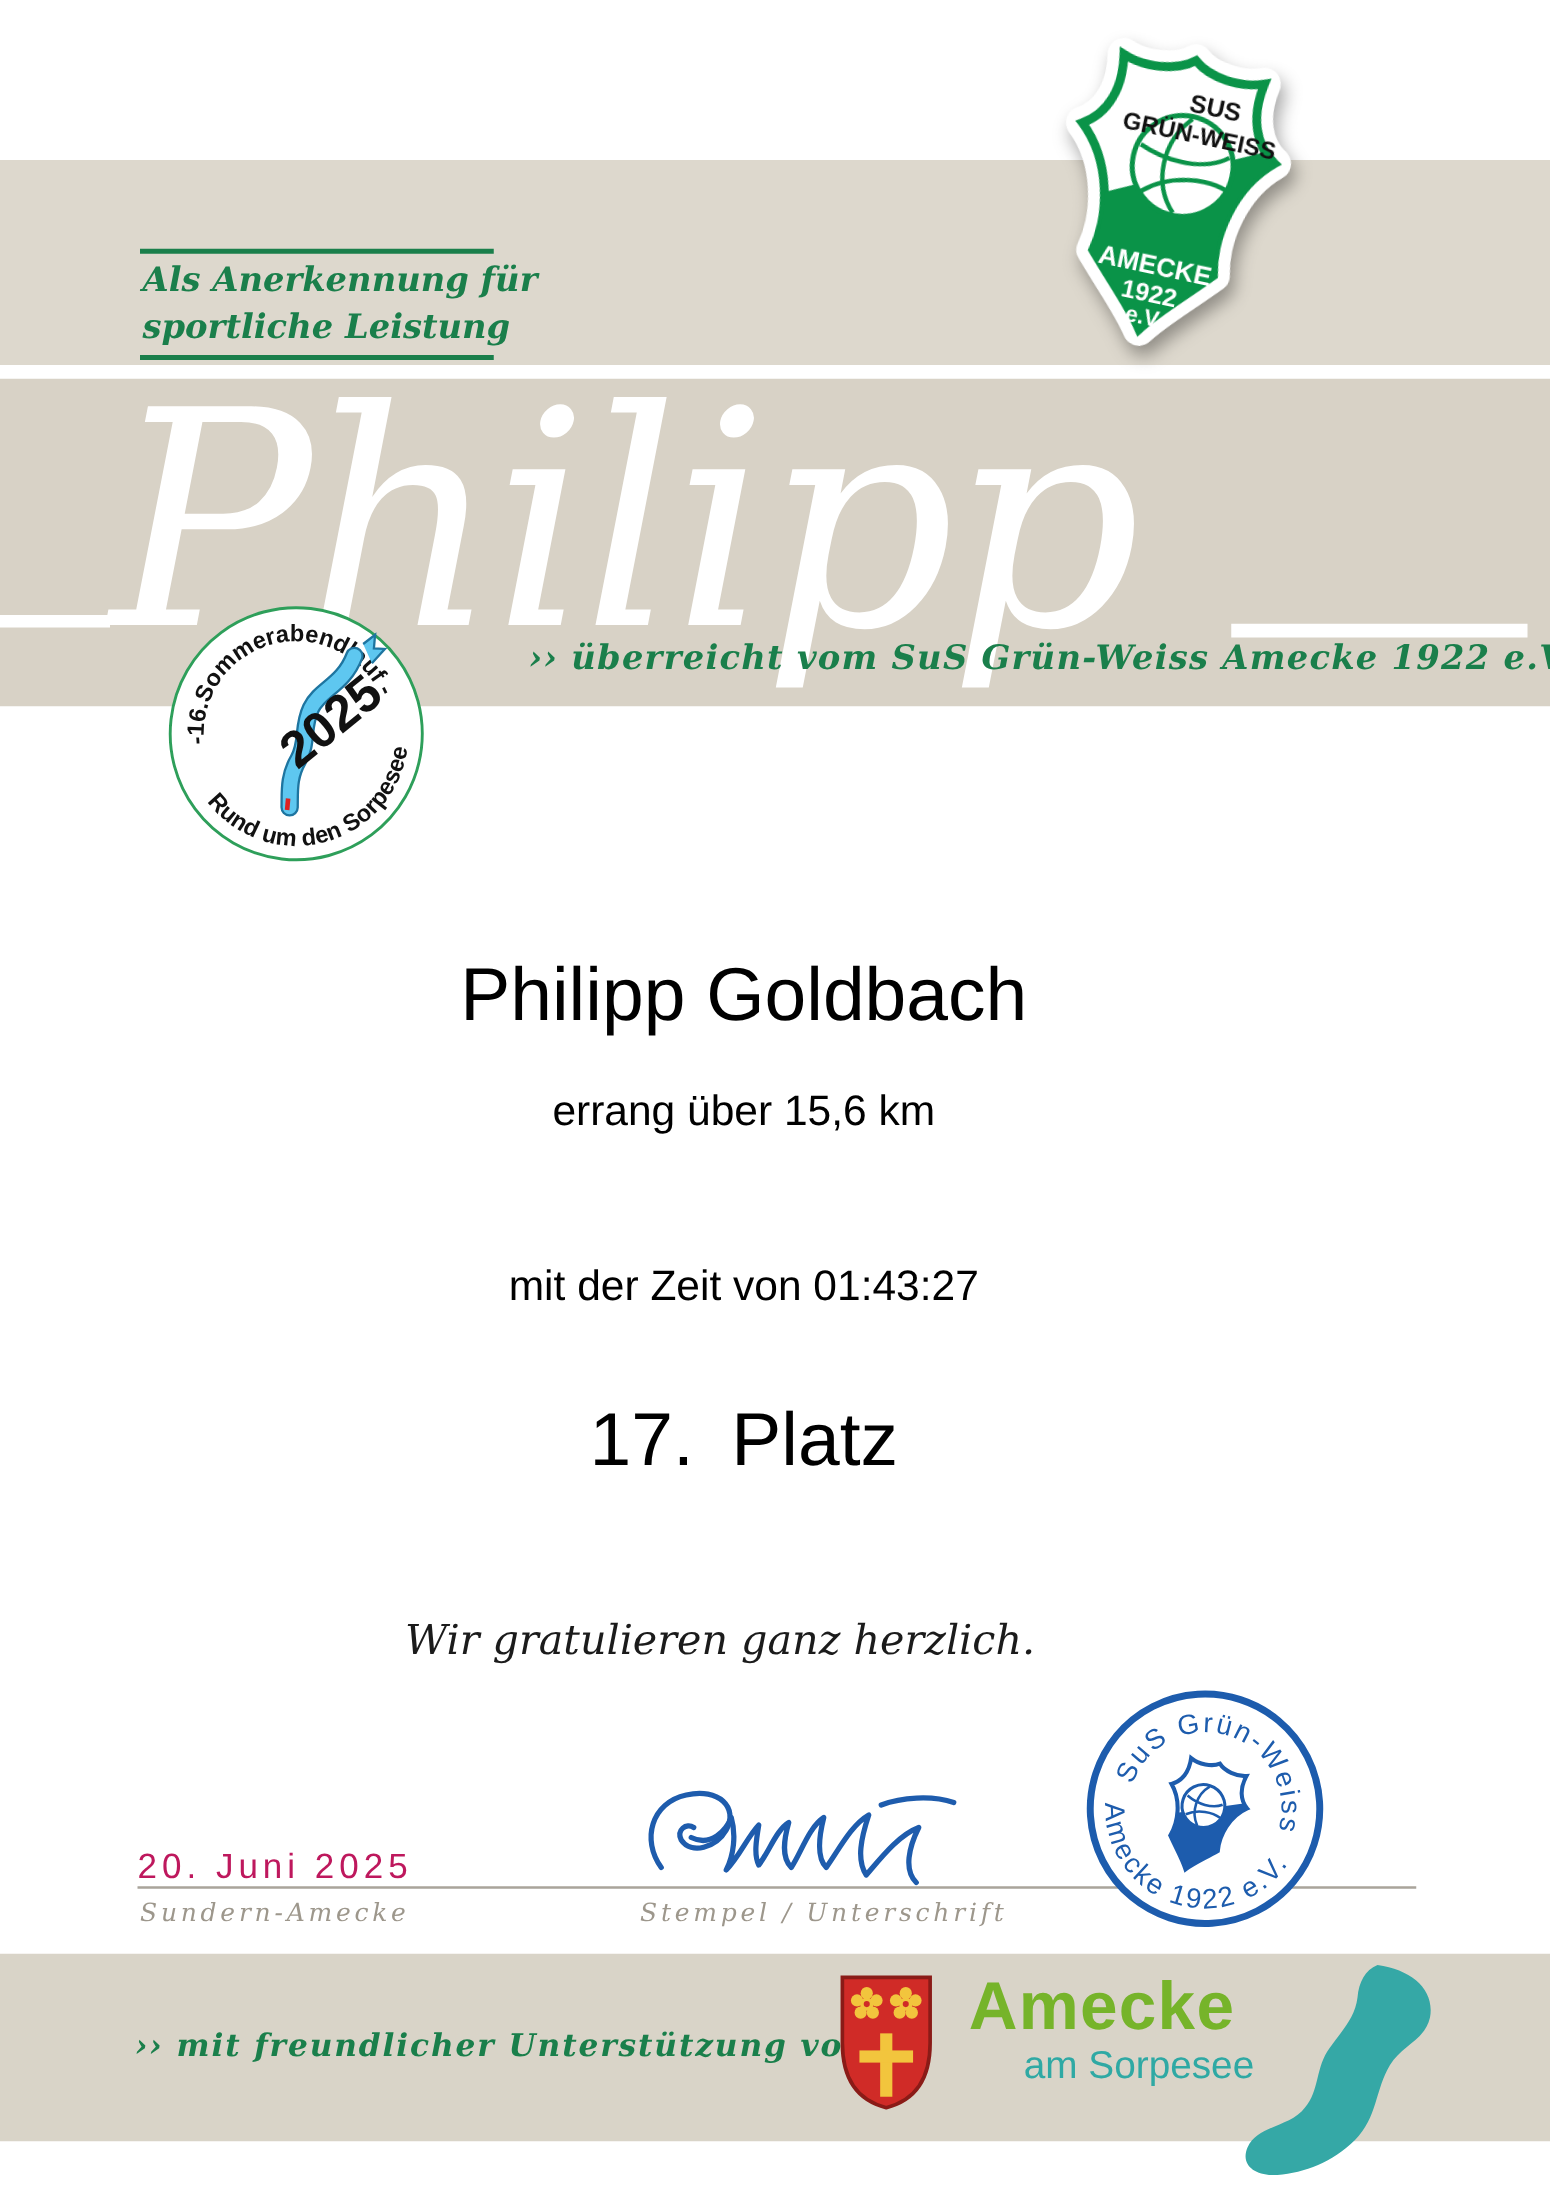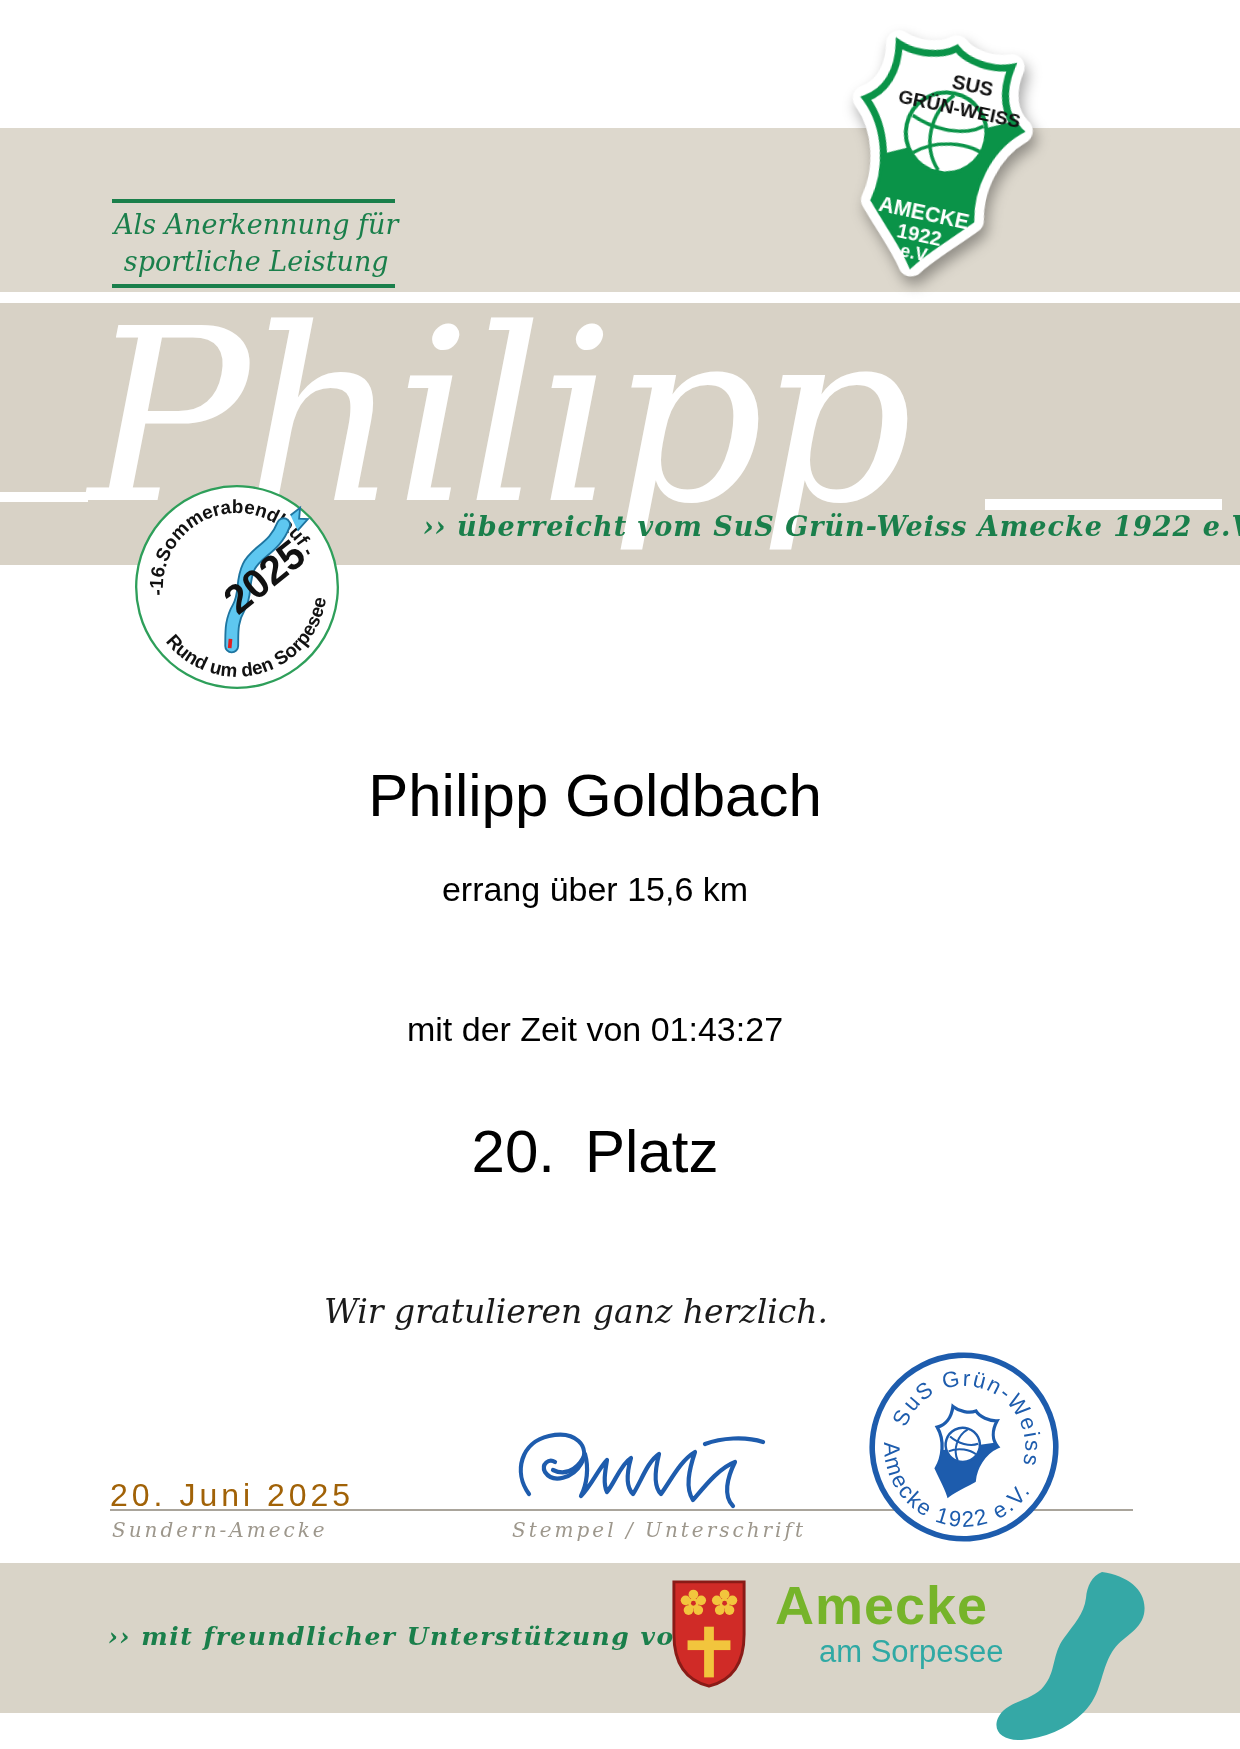--- a/index.html
+++ b/index.html
@@ -6,21 +6,21 @@
   #certificate{position:relative;width:1240px;height:1749px;background:#ffffff;overflow:hidden;
     font-family:"Liberation Sans",sans-serif;}
   .band{position:absolute;left:0;width:1240px;}
   .band-top{top:128px;height:164px;background:#ddd8cd;}
   .band-title{top:303px;height:262px;background:#d8d2c6;}
   .band-bottom{top:1563px;height:150px;background:#d9d4c8;}
   .rule{position:absolute;height:4px;background:#1a7f4b;}
   .rule-top{left:112px;top:199px;width:283px;}
   .rule-bottom{left:112px;top:284px;width:283px;}
   .recognition{position:absolute;left:114px;top:206px;font-family:"DejaVu Serif",serif;
-    font-style:italic;font-size:27px;line-height:37px;color:#1a7f4b;font-weight:normal;text-align:center;}
+    font-style:italic;font-size:27px;line-height:37px;color:#1a7f4b;font-weight:bold;}
   .urkunde{position:absolute;left:88px;top:297px;font-family:"DejaVu Serif",serif;
     font-style:italic;font-size:240px;line-height:1;color:#ffffff;letter-spacing:-0.02em;white-space:nowrap;}
   .dash{position:absolute;background:#ffffff;}
   .dash-left{left:0;top:492px;width:88px;height:10px;}
   .dash-right{left:985px;top:499px;width:237px;height:11px;}
   .subtitle{position:absolute;left:423px;top:511px;font-family:"DejaVu Serif",serif;font-style:italic;
     font-weight:bold;font-size:27px;color:#1a7f4b;letter-spacing:1px;white-space:nowrap;}
   .club-badge{position:absolute;left:828px;top:30px;width:212px;height:252px;
     transform:rotate(12deg);filter:drop-shadow(5px 7px 7px rgba(0,0,0,0.35));}
   .event-logo{position:absolute;left:126px;top:476px;width:222px;height:222px;}
@@ -28,21 +28,21 @@
   .name{top:764px;font-size:60px;}
   .l-dist{top:872px;font-size:34px;}
   .l-class{top:942px;font-size:34px;}
   .l-time{top:1012px;font-size:34px;}
   .l-den{top:1079px;font-size:34px;}
   .rank{top:1120px;font-size:60px;}
   .rank .gap{display:inline-block;width:30px;}
   .congrats{position:absolute;left:0;top:1292px;width:1152px;text-align:center;
     font-family:"DejaVu Serif",serif;font-style:italic;font-size:33px;color:#1b1b1b;}
   .sig-rule{position:absolute;left:110px;top:1509px;width:1023px;height:2px;background:#a9a49b;}
-  .date{position:absolute;left:110px;top:1477px;font-size:32px;color:#a16207;letter-spacing:4px;}
+  .date{position:absolute;left:110px;top:1477px;font-size:28px;color:#be185d;letter-spacing:4px;}
   .grayser{position:absolute;top:1518px;font-family:"DejaVu Serif",serif;font-style:italic;
     font-size:20px;color:#9d978c;letter-spacing:3px;}
   .place{left:112px;}
   .sign-label{left:512px;}
   .signature{position:absolute;left:495px;top:1408px;width:290px;height:118px;}
   .club-stamp{position:absolute;left:862px;top:1345px;width:204px;height:204px;}
   .sponsor-label{position:absolute;left:108px;top:1622px;font-family:"DejaVu Serif",serif;
     font-style:italic;font-weight:bold;font-size:25px;color:#1a7f4b;letter-spacing:1.5px;white-space:nowrap;}
   .coa{position:absolute;left:670px;top:1577px;width:78px;height:114px;}
   .brand{position:absolute;left:775px;top:1578px;width:230px;}
@@ -114,21 +114,21 @@
         <rect x="95" y="172" width="4" height="10" fill="#e02020" transform="rotate(20 97 177)"></rect>
       </g>
       <text x="152" y="132" font-size="44" font-weight="bold" fill="#111" text-anchor="middle" transform="rotate(-24 152 118)">2025</text>
     </g>
   </svg>
 
   <div class="main-line name">Philipp Goldbach</div>
   <div class="main-line l-dist">errang über 15,6 km</div>
   <div class="main-line l-time">mit der Zeit von 01:43:27</div>
   <div class="main-line rank">
-    <span>20.</span><span class="gap"></span><span>Platz</span>
+    <span>17.</span><span class="gap"></span><span>Platz</span>
   </div>
 
   <div class="congrats">Wir gratulieren ganz herzlich.</div>
 
   <div class="sig-rule"></div>
   <div class="date">20. Juni 2025</div>
   <div class="grayser place">Sundern-Amecke</div>
   <div class="grayser sign-label">Stempel / Unterschrift</div>
 
   <svg class="signature" viewBox="0 0 290 118">

